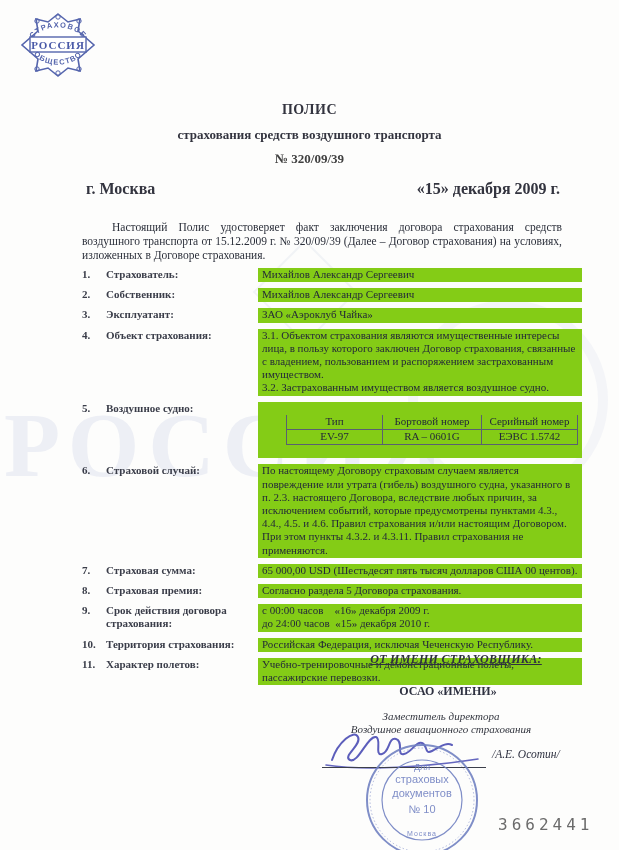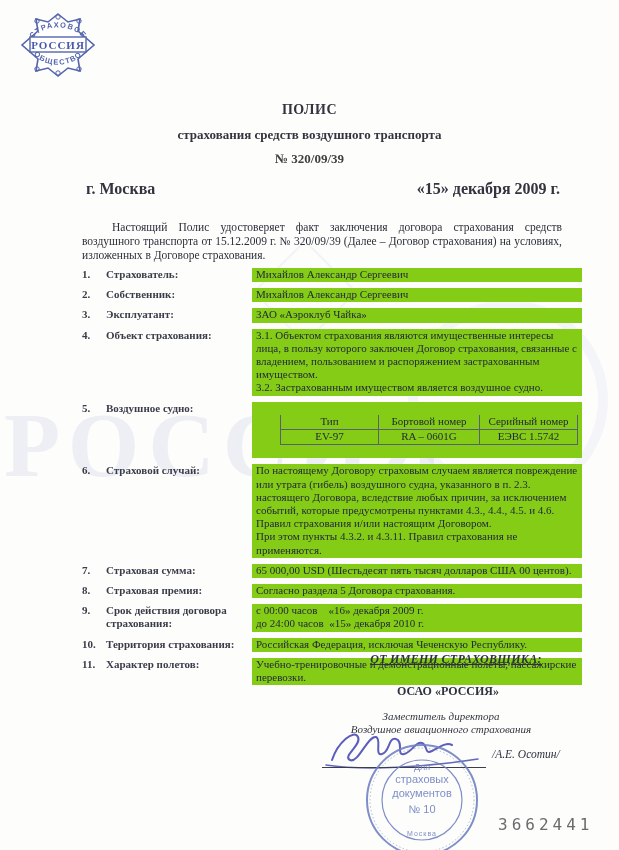--- a/index.html
+++ b/index.html
@@ -40,21 +40,21 @@
   .city-date span{font-weight:bold;font-size:16px;color:#33343f;}
   
   .intro{
     position:absolute;top:220px;left:82px;width:480px;
     font-size:11.5px;line-height:14px;text-align:justify;text-indent:30px;
   }
   
   .items{position:absolute;top:268px;left:82px;width:500px;font-size:11px;line-height:13.2px;}
   .row{display:flex;align-items:flex-start;margin-bottom:6px;}
   .row .num{width:24px;font-weight:bold;color:#3a3d49;flex:none;}
-  .row .label{width:146px;font-weight:bold;color:#3a3d49;flex:none;}
+  .row .label{width:146px;padding-right:6px;font-weight:bold;color:#3a3d49;flex:none;}
   .row .value{
     flex:1;background:#84cc16;padding:0 4px 1px 4px;
     white-space:pre-line;color:#242a38;
   }
   .row .value.noborder{padding-bottom:0;padding-left:28px;}
   
   table.craft{width:100%;border-collapse:collapse;font-size:11px;}
   table.craft th, table.craft td{
     border:1px solid #596070;border-top:none;
     font-weight:normal;text-align:center;padding:0 2px 1px 2px;color:#242a38;
@@ -211,21 +211,21 @@
 
     <div class="row">
       <div class="num">11.</div>
       <div class="label">Характер полетов:</div>
       <div class="value">Учебно-тренировочные и демонстрационные полеты, пассажирские перевозки.</div>
     </div>
 
   </div>
 
   <div class="on-behalf">ОТ ИМЕНИ СТРАХОВЩИКА:</div>
-  <div class="company">ОСАО «РОССИЯ»</div>
+  <div class="company">ОСАО «ИМЕНИ»</div>
   <div class="position">
     <div>Заместитель директора</div>
     <div>Воздушное авиационного страхования</div>
   </div>
 
   <svg class="sig-svg" viewBox="0 0 162 44">
     <path d="M10,34 C16,16 32,3 36,11 C40,19 20,30 28,34 C36,38 46,9 54,11 C60,13 52,30 60,28 C68,26 66,11 74,13 C82,15 74,30 82,28 C90,26 94,15 100,17 C106,19 102,29 110,25 C118,21 124,16 130,19" fill="none" stroke="#4a4cb4" stroke-width="2" stroke-linecap="round" opacity="0.9"></path>
     <path d="M4,39 C44,45 104,41 156,33" fill="none" stroke="#4a4cb4" stroke-width="1.6" stroke-linecap="round" opacity="0.85"></path>
   </svg>
   <div class="sig-underline"></div>

